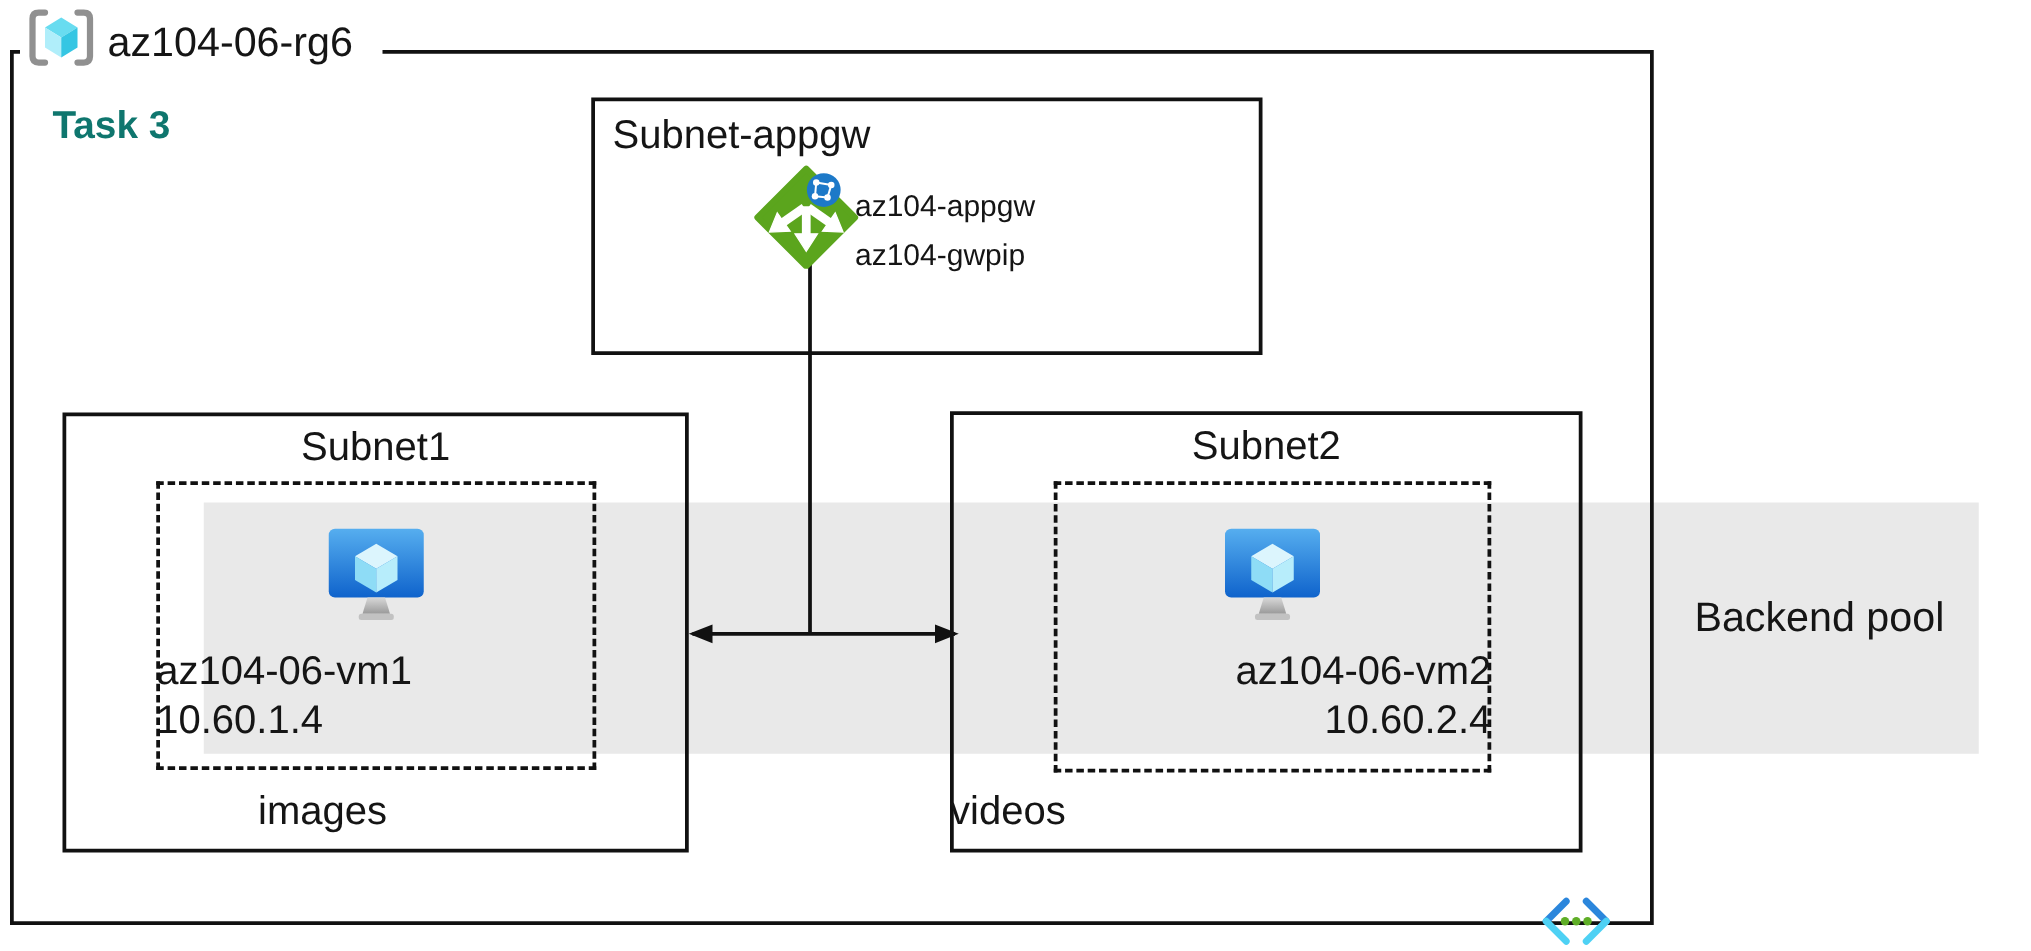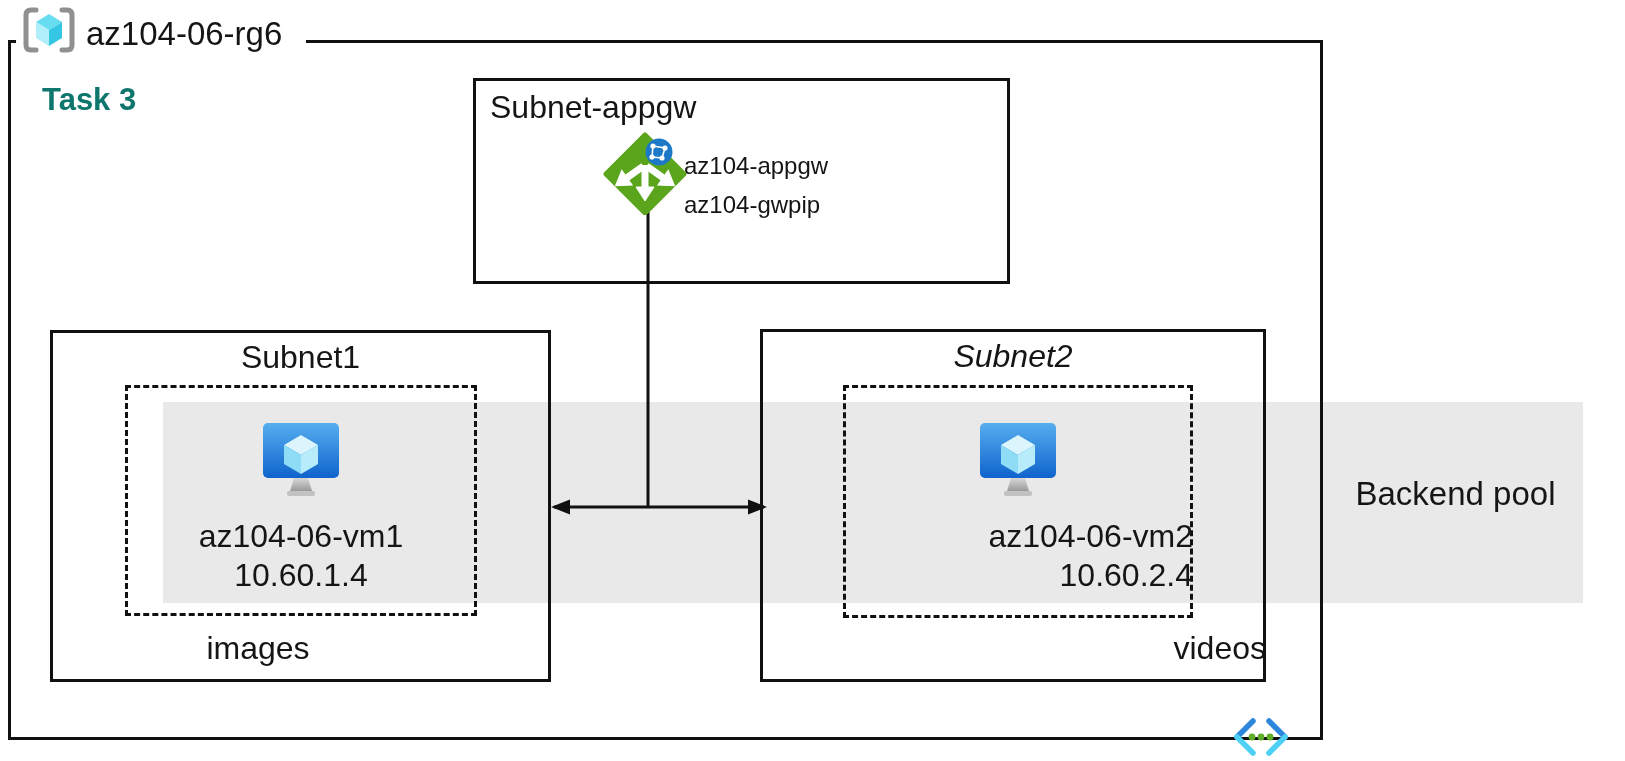--- a/index.html
+++ b/index.html
@@ -14,29 +14,29 @@
   .header-patch{left:16px;top:0px;width:290px;height:58px;background:#fff;z-index:3;}
   .rg-icon{left:21px;top:6px;width:56px;height:48px;z-index:4;}
   .rg-title{left:86px;top:12px;height:44px;line-height:44px;font-size:33px;z-index:4;white-space:nowrap;}
   .task-label{left:42px;top:82px;font-size:31px;font-weight:bold;color:#0f766e;z-index:2;white-space:nowrap;}
   .appgw-box{left:473px;top:78px;width:537px;height:206px;border:3px solid #111;box-sizing:border-box;background:#fff;z-index:1;}
   .box-label-left{position:absolute;left:14px;top:8px;font-size:32px;white-space:nowrap;}
   .box-label-center{position:absolute;left:0;top:6px;width:100%;text-align:center;font-size:32px;white-space:nowrap;}
   .appgw-icon{left:602px;top:131px;width:86px;height:84px;z-index:3;}
   .appgw-labels{left:684px;top:146px;font-size:24px;line-height:39px;z-index:2;white-space:nowrap;}
   .subnet1-box{left:50px;top:330px;width:501px;height:352px;border:3px solid #111;box-sizing:border-box;z-index:1;background:transparent;}
-  .subnet2-box{left:760px;top:329px;width:506px;height:353px;border:3px solid #111;box-sizing:border-box;z-index:1;background:transparent;font-style:italic;}
+  .subnet2-box{left:760px;top:329px;width:506px;height:353px;border:3px solid #111;box-sizing:border-box;z-index:1;background:transparent;}
   .dashed1{left:125px;top:385px;width:352px;height:231px;border:3px dashed #111;box-sizing:border-box;z-index:1;background:transparent;}
   .dashed2{left:843px;top:385px;width:350px;height:233px;border:3px dashed #111;box-sizing:border-box;z-index:1;background:transparent;}
   .vm1-icon{left:261px;top:422px;width:80px;height:76px;z-index:2;}
   .vm2-icon{left:978px;top:422px;width:80px;height:76px;z-index:2;}
-  .vm1-text{left:125px;top:517px;width:352px;text-align:center;font-size:32px;line-height:39px;z-index:2;}
+  .vm1-text{left:125px;top:517px;width:352px;font-size:32px;line-height:39px;z-index:2;}
   .vm2-text{left:843px;top:517px;width:350px;text-align:right;font-size:32px;line-height:39px;z-index:2;}
   .images-label{left:50px;top:630px;width:416px;text-align:center;font-size:32px;z-index:2;}
-  .videos-label{left:760px;top:630px;width:506px;text-align:right;font-size:32px;z-index:2;}
+  .videos-label{left:760px;top:630px;width:506px;text-align:left;font-size:32px;z-index:2;}
   .backend-pool{left:1328px;top:402px;width:255px;height:201px;display:flex;align-items:center;justify-content:center;
     font-size:33px;box-sizing:border-box;padding-bottom:18px;z-index:1;white-space:nowrap;}
   .overlay{left:0;top:0;width:1625px;height:761px;z-index:2;pointer-events:none;}
   .vnet-icon{left:1231px;top:716px;width:60px;height:42px;z-index:3;}
 </style>
 </head>
 <body>
 
 <div class="canvas">
 

